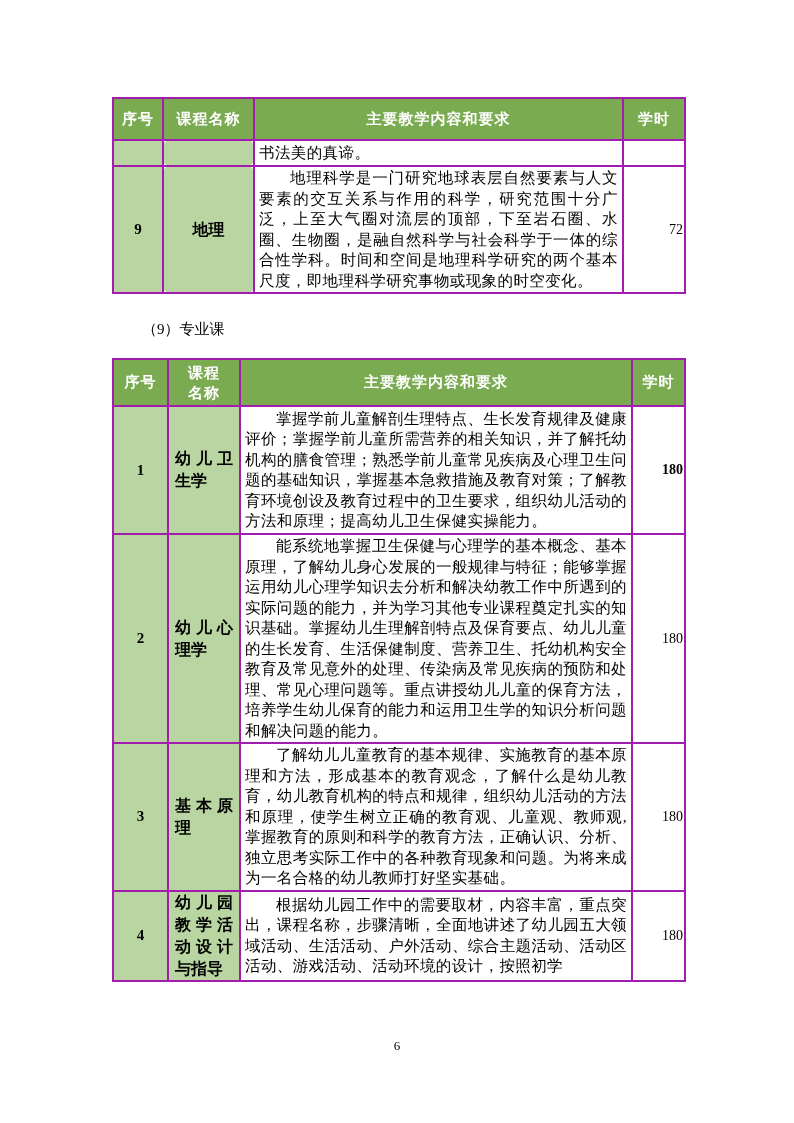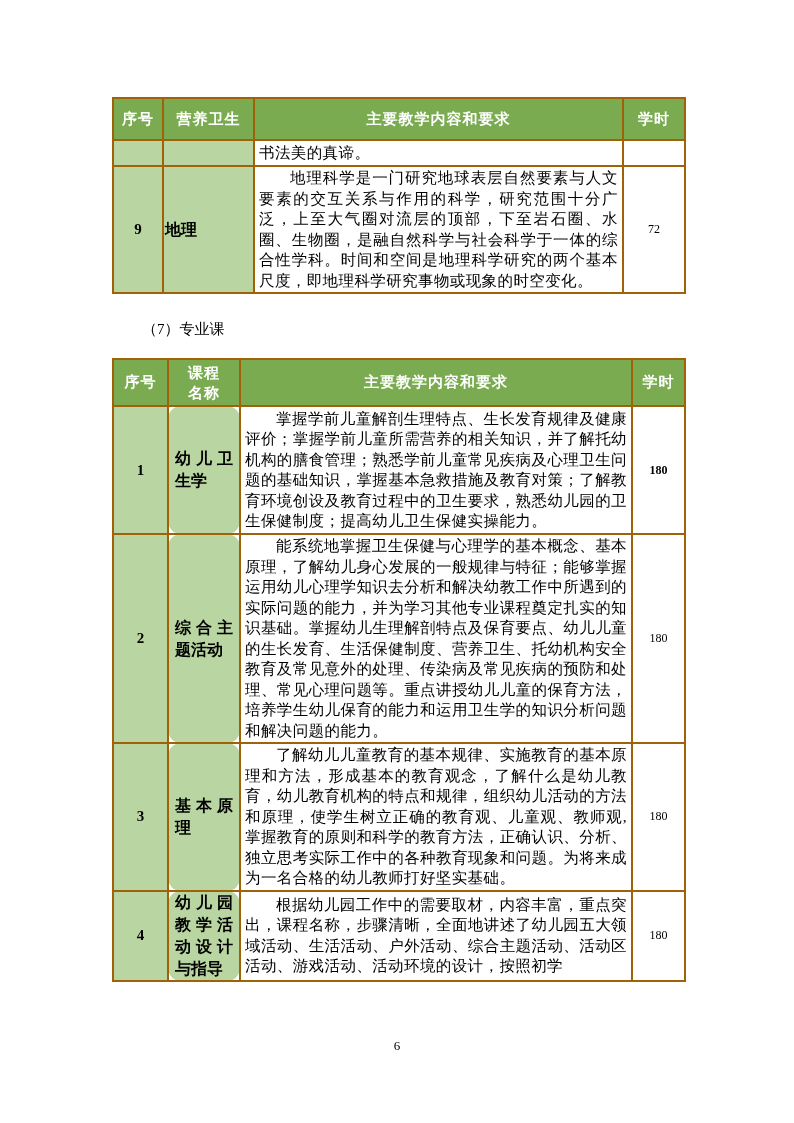--- a/index.html
+++ b/index.html
@@ -19,21 +19,21 @@
     position:absolute;
     left:112px; top:97px;
     width:572px;
   }
   table{
     border-collapse:collapse;
     table-layout:fixed;
     width:572px;
   }
   td,th{
-    border:2px solid #a16207;
+    border:2px solid #a21caf;
     vertical-align:middle;
     overflow:hidden;
     box-sizing:border-box;
   }
   th{
     background:#7aab50;
     color:#ffffff;
     font-weight:bold;
     font-size:15px;
     text-align:center;
@@ -47,43 +47,42 @@
     text-align:center;
     font-weight:bold;
     font-size:15px;
   }
   .name-cell{
     background:#b9d5a1;
     font-weight:bold;
     font-size:16px;
     line-height:22px;
   }
-  .name-center{}
+  .name-center{text-align:center;border-radius:7px;}
   .name-justify{
     text-align:justify;
     text-align-last:left;
     word-break:break-all;
     padding:0 6px;
-    border-radius:13px;
   }
   .content-cell{
     background:#fff;
     font-size:15.5px;
     line-height:20.5px;
     letter-spacing:0.4px;
     text-align:justify;
     padding:1px 4px;
     word-break:break-all;
   }
   .content-cell .para{margin:0;text-indent:2em;}
   .content-cell .para.no-indent{text-indent:0;}
   .hours-cell{
     background:#fff;
-    text-align:center;
-    font-size:12px;
+    text-align:right;
+    font-size:14px;
   }
   .hours-bold{font-weight:bold;}
   .row-cont{height:26px;}
   .row-geo{height:121px;}
   .row-c1{height:128px;}
   .row-c2{height:208px;}
   .row-c3{height:138px;}
   .row-c4{height:84px;}
   .sec-line{
     font-size:15px;
@@ -109,21 +108,21 @@
     <table class="t1">
       <colgroup>
         <col style="width:50px">
           <col style="width:91px">
           <col style="width:369px">
           <col style="width:62px">
       </colgroup>
       <tbody>
           <tr class="t1-head">
         <th>序号</th>
-        <th>营养卫生</th>
+        <th>课程名称</th>
         <th>主要教学内容和要求</th>
         <th>学时</th>
       </tr>
       <tr class="row-cont">
         <td class="num-cell"></td>
         <td class="name-cell name-center"></td>
         <td class="content-cell">
           <p class="para no-indent">书法美的真谛。</p>
         </td>
         <td class="hours-cell"></td>
@@ -132,48 +131,48 @@
         <td class="num-cell">9</td>
         <td class="name-cell name-center">地理</td>
         <td class="content-cell">
           <p class="para">地理科学是一门研究地球表层自然要素与人文要素的交互关系与作用的科学，研究范围十分广泛，上至大气圈对流层的顶部，下至岩石圈、水圈、生物圈，是融自然科学与社会科学于一体的综合性学科。时间和空间是地理科学研究的两个基本尺度，即地理科学研究事物或现象的时空变化。</p>
         </td>
         <td class="hours-cell">72</td>
       </tr>
     </tbody>
       </table>
 
-    <div class="sec-line sec-1">（7）专业课</div>
+    <div class="sec-line sec-1">（9）专业课</div>
 
     <table class="t2">
       <colgroup>
         <col style="width:55px">
           <col style="width:72px">
           <col style="width:392px">
           <col style="width:53px">
       </colgroup>
       <tbody>
           <tr class="t2-head">
         <th>序号</th>
         <th class="pre-line">课程
 名称</th>
         <th>主要教学内容和要求</th>
         <th>学时</th>
       </tr>
       <tr class="row-c1">
         <td class="num-cell">1</td>
         <td class="name-cell name-justify">幼儿卫生学</td>
         <td class="content-cell">
-          <p class="para">掌握学前儿童解剖生理特点、生长发育规律及健康评价；掌握学前儿童所需营养的相关知识，并了解托幼机构的膳食管理；熟悉学前儿童常见疾病及心理卫生问题的基础知识，掌握基本急救措施及教育对策；了解教育环境创设及教育过程中的卫生要求，熟悉幼儿园的卫生保健制度；提高幼儿卫生保健实操能力。</p>
+          <p class="para">掌握学前儿童解剖生理特点、生长发育规律及健康评价；掌握学前儿童所需营养的相关知识，并了解托幼机构的膳食管理；熟悉学前儿童常见疾病及心理卫生问题的基础知识，掌握基本急救措施及教育对策；了解教育环境创设及教育过程中的卫生要求，组织幼儿活动的方法和原理；提高幼儿卫生保健实操能力。</p>
         </td>
         <td class="hours-cell hours-bold">180</td>
       </tr>
       <tr class="row-c2">
         <td class="num-cell">2</td>
-        <td class="name-cell name-justify">综合主题活动</td>
+        <td class="name-cell name-justify">幼儿心理学</td>
         <td class="content-cell">
           <p class="para">能系统地掌握卫生保健与心理学的基本概念、基本原理，了解幼儿身心发展的一般规律与特征；能够掌握运用幼儿心理学知识去分析和解决幼教工作中所遇到的实际问题的能力，并为学习其他专业课程奠定扎实的知识基础。掌握幼儿生理解剖特点及保育要点、幼儿儿童的生长发育、生活保健制度、营养卫生、托幼机构安全教育及常见意外的处理、传染病及常见疾病的预防和处理、常见心理问题等。重点讲授幼儿儿童的保育方法，培养学生幼儿保育的能力和运用卫生学的知识分析问题和解决问题的能力。</p>
         </td>
         <td class="hours-cell">180</td>
       </tr>
       <tr class="row-c3">
         <td class="num-cell">3</td>
         <td class="name-cell name-justify">基本原理</td>
         <td class="content-cell">
           <p class="para">了解幼儿儿童教育的基本规律、实施教育的基本原理和方法，形成基本的教育观念，了解什么是幼儿教育，幼儿教育机构的特点和规律，组织幼儿活动的方法和原理，使学生树立正确的教育观、儿童观、教师观,掌握教育的原则和科学的教育方法，正确认识、分析、独立思考实际工作中的各种教育现象和问题。为将来成为一名合格的幼儿教师打好坚实基础。</p>

